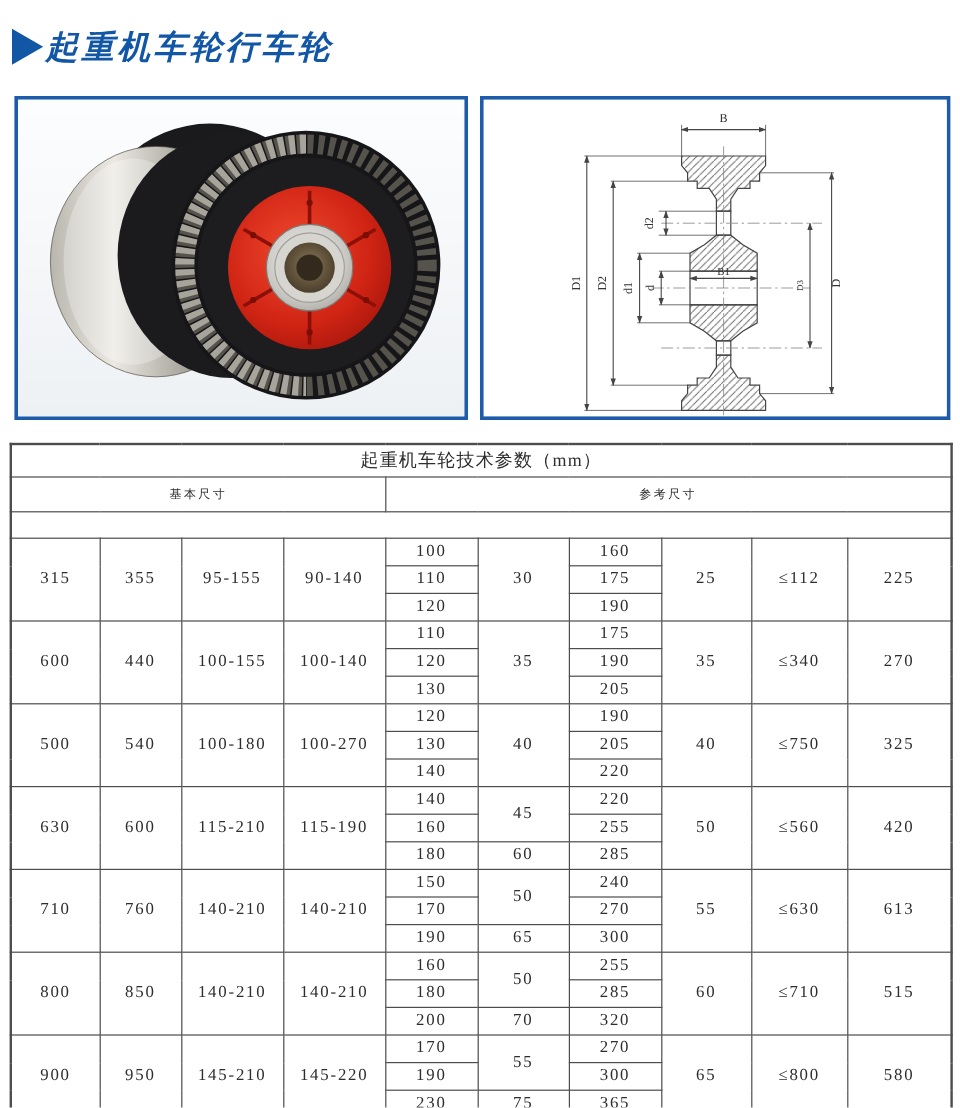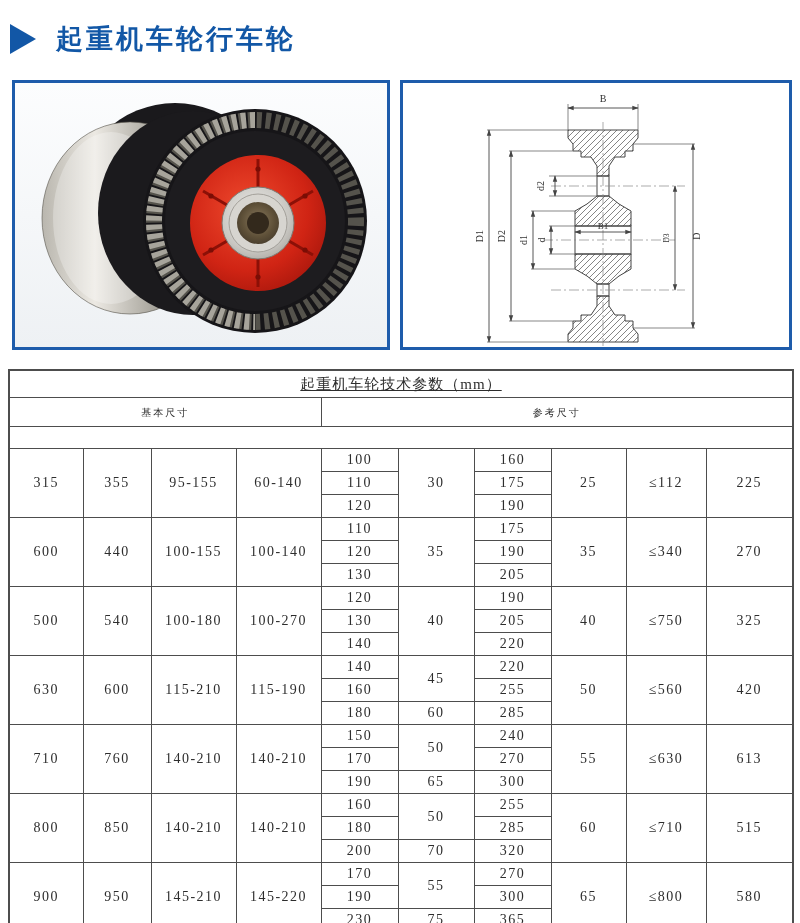--- a/index.html
+++ b/index.html
@@ -1,38 +1,38 @@
 <!DOCTYPE html>
 <html><head>
 <meta charset="utf-8">
 <style>
   html,body{margin:0;padding:0;background:#ffffff;}
   body{width:800px;height:923px;overflow:hidden;
        font-family:"Liberation Serif","DejaVu Serif",serif;}
 
   
-  .page-header{display:flex;align-items:center;gap:20px;padding:22px 0 0 10px;height:34px;}
+  .page-header{display:flex;align-items:center;gap:2px;padding:22px 0 0 10px;height:34px;font-style:italic;}
   .tri-icon{width:0;height:0;border-left:26px solid #1257a6;
             border-top:15px solid transparent;border-bottom:15px solid transparent;}
   .page-title{font-size:27px;font-weight:bold;color:#1257a6;letter-spacing:3px;line-height:1;}
 
   
   .panels{display:flex;gap:10px;margin:24px 8px 0 12px;}
   .panel{border:3px solid #1e5cab;background:#ffffff;box-sizing:border-box;overflow:hidden;}
   .panel-photo{width:378px;height:270px;}
   .panel-diagram{width:392px;height:270px;}
   .panel svg{display:block;width:100%;height:100%;}
 
   
   table.spec{border-collapse:collapse;table-layout:fixed;width:784px;
              margin:19px 8px 0 8px;border:2px solid #4d4d4d;}
   table.spec td{border:1px solid #4d4d4d;text-align:center;vertical-align:middle;
                 font-size:14px;color:#2d2d2d;letter-spacing:1.5px;padding:0;
                 height:22px;line-height:1.1;}
-  tr.r-title td{font-size:15px;letter-spacing:1px;height:26px;text-decoration:underline;}
+  tr.r-title td{font-size:15px;letter-spacing:1px;height:26px;}
   tr.r-head td{font-size:10px;letter-spacing:2px;height:28px;}
   tr.r-empty td{height:21px;}
 
   .dim-label{font-family:"Liberation Serif","DejaVu Serif",serif;}
 </style>
 </head>
 <body>
 
 <div class="page-header">
   <span class="tri-icon"></span>
@@ -210,21 +210,21 @@
     <td colspan="6">参考尺寸</td>
   </tr>
   <tr class="r-empty">
     <td colspan="10"></td>
   </tr>
 
   <tr>
     <td rowspan="3">315</td>
     <td rowspan="3">355</td>
     <td rowspan="3">95-155</td>
-    <td rowspan="3">60-140</td>
+    <td rowspan="3">90-140</td>
     <td>100</td>
     <td rowspan="3">30</td>
     <td>160</td>
     <td rowspan="3">25</td>
     <td rowspan="3">≤112</td>
     <td rowspan="3">225</td>
   </tr>
   <tr>
     <td>110</td>
     <td>175</td>

